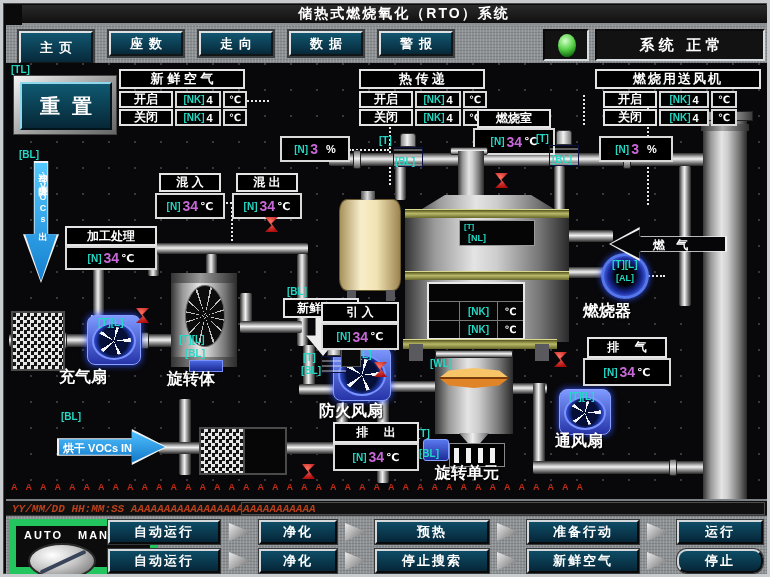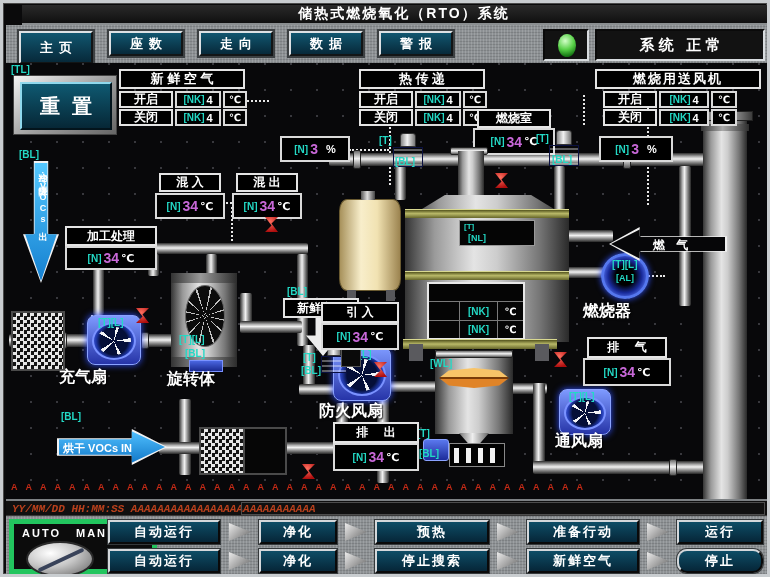--- a/index.html
+++ b/index.html
@@ -312,20 +312,21 @@
   <span class="abs tag" style="left:427px;top:356px;">[WL]</span>
   <div class="abs" style="left:456px;top:430px;width:30px;height:13px;background:linear-gradient(90deg,#777,#eee 45%,#666);clip-path:polygon(0 0,100% 0,62% 100%,38% 100%);"></div>
   <div class="abs" style="left:467px;top:443px;width:8px;height:11px;background:#cfcfcf;border:1px solid #555;"></div>
 
   <div class="abs" style="left:420px;top:436px;width:26px;height:22px;background:linear-gradient(180deg,#5a78ee,#1c2c9a);border:1px solid #8aa2ff;border-radius:3px;"></div>
   <div class="abs" style="left:446px;top:440px;width:56px;height:24px;background:#020202;border:1px solid #888;">
     <div class="abs" style="left:4px;top:4px;width:46px;height:15px;background:repeating-linear-gradient(90deg,#f2f2f2 0 5px,transparent 5px 12px);"></div>
   </div>
   <span class="abs tag" style="left:414px;top:426px;">[T]</span>
   <span class="abs tag" style="left:416px;top:446px;">[BL]</span>
+  <div class="abs eqlabel" style="left:432px;top:460px;width:112px;"><span>旋转单元</span></div>
 
   <div class="abs vesselbody" style="left:168px;top:270px;width:66px;height:94px;"></div>
   <div class="abs" style="left:168px;top:270px;width:66px;height:10px;background:linear-gradient(90deg,#333,#999 45%,#2c2c2c);"></div>
   <div class="abs" style="left:168px;top:354px;width:66px;height:10px;background:linear-gradient(90deg,#333,#999 45%,#2c2c2c);"></div>
   <div class="abs" style="left:182px;top:282px;width:40px;height:62px;border-radius:50%;background:repeating-conic-gradient(from 10deg,rgba(255,255,255,.75) 0 4deg,transparent 4deg 30deg),#0c0c0c;border:1px solid #666;"></div>
   <span class="abs tag" style="left:176px;top:332px;">[T][L]</span>
   <span class="abs tag" style="left:182px;top:346px;">[BL]</span>
   <div class="abs" style="left:186px;top:357px;width:34px;height:12px;background:linear-gradient(180deg,#4a66e0,#1a2a90);border:1px solid #7a92ff;"></div>
   <div class="abs eqlabel" style="left:164px;top:366px;width:96px;"><span>旋转体</span></div>
 
@@ -436,21 +437,21 @@
   </div>
 
   <div class="abs" style="left:8px;top:479px;width:640px;height:14px;overflow:hidden;color:#c22a16;font-size:9px;font-weight:bold;letter-spacing:8px;white-space:nowrap;"><span>AAAAAAAAAAAAAAAAAAAAAAAAAAAAAAAAAAAAAAAA</span></div>
 
   <div class="abs" style="left:3px;top:496px;width:764px;height:17px;background:#101010;border-top:2px solid #7d8184;border-bottom:1px solid #3a3a3a;font-style:italic;">
     <span style="position:absolute;left:6px;top:2px;color:#b8401c;font-family:'Liberation Mono','DejaVu Sans Mono',monospace;font-size:11px;font-weight:bold;white-space:pre;">YY/MM/DD HH:MM:SS AAAAAAAAAAAAAAAAAAAAAAAAAAAA</span>
     <div class="abs" style="left:235px;top:1px;width:524px;height:13px;border:1px solid #4d4d4d;"></div>
   </div>
 
   <div class="abs bar-tex" style="left:3px;top:513px;width:764px;height:61px;"></div>
-  <div class="abs" style="left:6px;top:516px;width:148px;height:55px;background:#0c0c0c;border:5px solid #22c55e;">
+  <div class="abs" style="left:6px;top:516px;width:148px;height:55px;background:#0c0c0c;border:7px solid #22c55e;">
     <span style="position:absolute;left:8px;top:3px;color:#fff;font-weight:bold;font-size:11px;letter-spacing:2px;">AUTO</span>
     <span style="position:absolute;left:62px;top:3px;color:#fff;font-weight:bold;font-size:11px;letter-spacing:2px;">MAN</span>
     <div class="abs" style="left:12px;top:17px;width:68px;height:36px;border-radius:50%;background:radial-gradient(ellipse at 35% 32%,#fff,#c6c6c6 45%,#7c7c7c 85%);border:2px solid #2a2a2a;cursor:pointer;">
       <div class="abs" style="left:8px;top:15px;width:50px;height:4px;background:#39435a;transform:rotate(-25deg);border-radius:2px;"></div>
     </div>
   </div>
 
   <div class="abs btnb" style="left:105px;top:517px;width:112px;height:24px;">
       <span>自动运行</span>
     </div>

